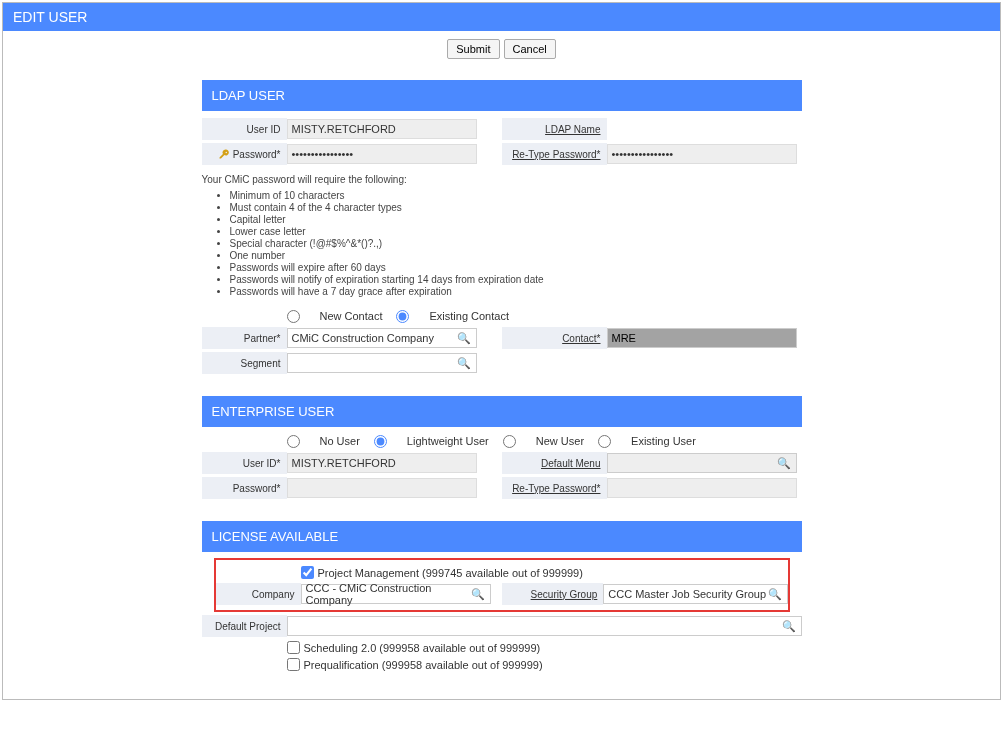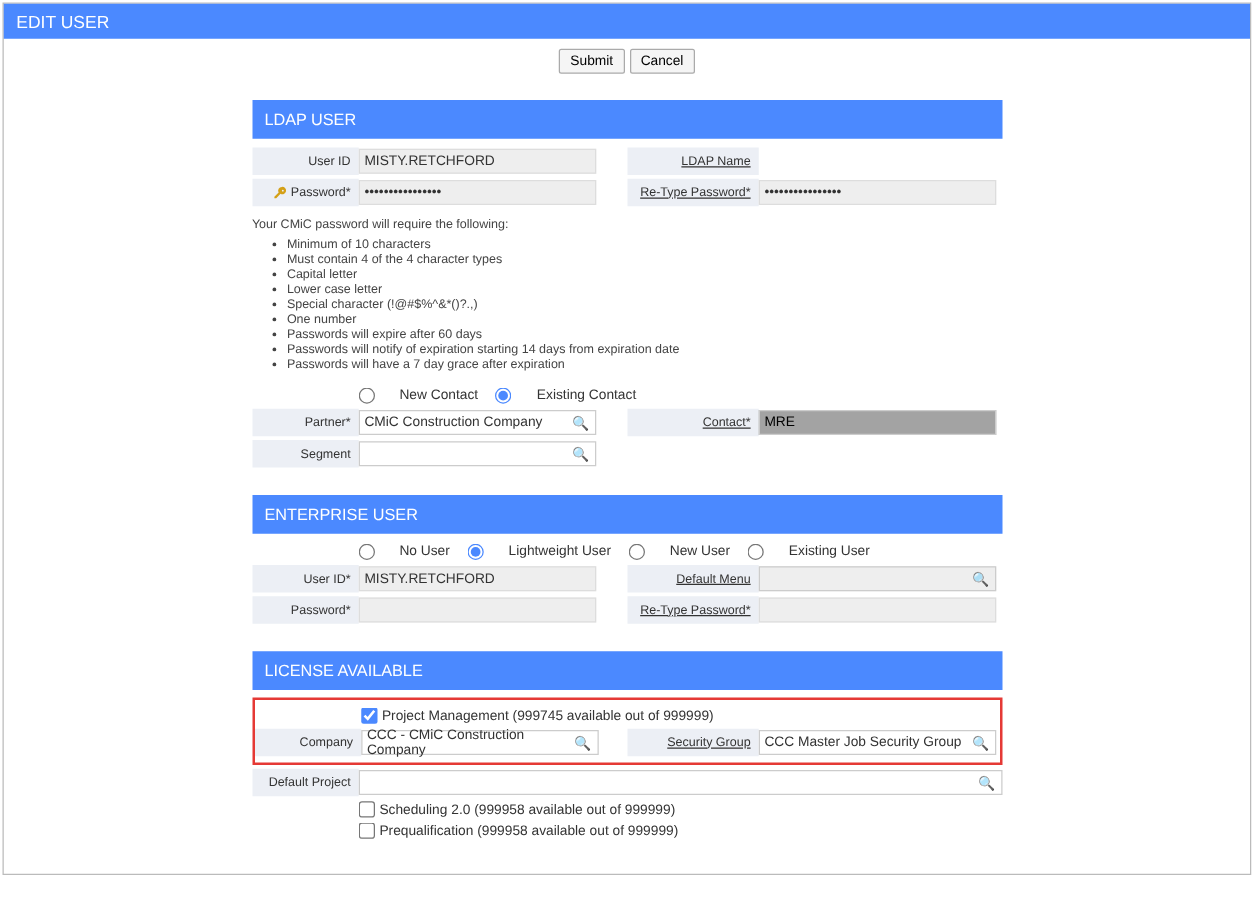--- a/index.html
+++ b/index.html
@@ -25,21 +25,21 @@
 .radio-opt { display: flex; align-items: flex-start; gap: 20px; font-size: 11px; }
 .radio-opt input[type="radio"] { cursor: pointer; }
 .radio-opt input[type="radio"]:checked { accent-color: #4b89ff; }
 .check-row { display: flex; align-items: center; gap: 4px; padding-left: 85px; margin: 4px 0; font-size: 11px; }
 .check-row input[type="checkbox"] { cursor: pointer; }
 .check-row input[type="checkbox"]:checked { accent-color: #4b89ff; }
 .pw-text { font-size: 10px; color: #444; padding: 6px 0 4px 0; }
 .pw-list { padding-left: 28px; font-size: 10px; color: #444; }
 .pw-list li { margin: 1px 0; }
 .key-icon { display: inline-block; width: 12px; height: 12px; margin-right: 3px; }
-.highlight-box { border: 2px solid #e53935; margin: 2px 0; padding: 2px 0; }
+.highlight-box { border: 2px solid #e53935; margin: 2px 12px; padding: 2px 0; }
 .full-search { background: #fff; border: 1px solid #ccc; height: 20px; flex: 1; padding: 0 4px; font-size: 11px; display: flex; align-items: center; }
 .full-search .txt { flex: 1; }
 .lbl-half { width: 105px; text-align: right; padding-right: 6px; background: #eceff5; height: 22px; display: flex; align-items: center; justify-content: flex-end; font-size: 10px; text-decoration: underline; }
 </style>
 </head>
 <body>
 
 <div class="outer">
   <div class="header-bar">
     <span>EDIT USER</span>

